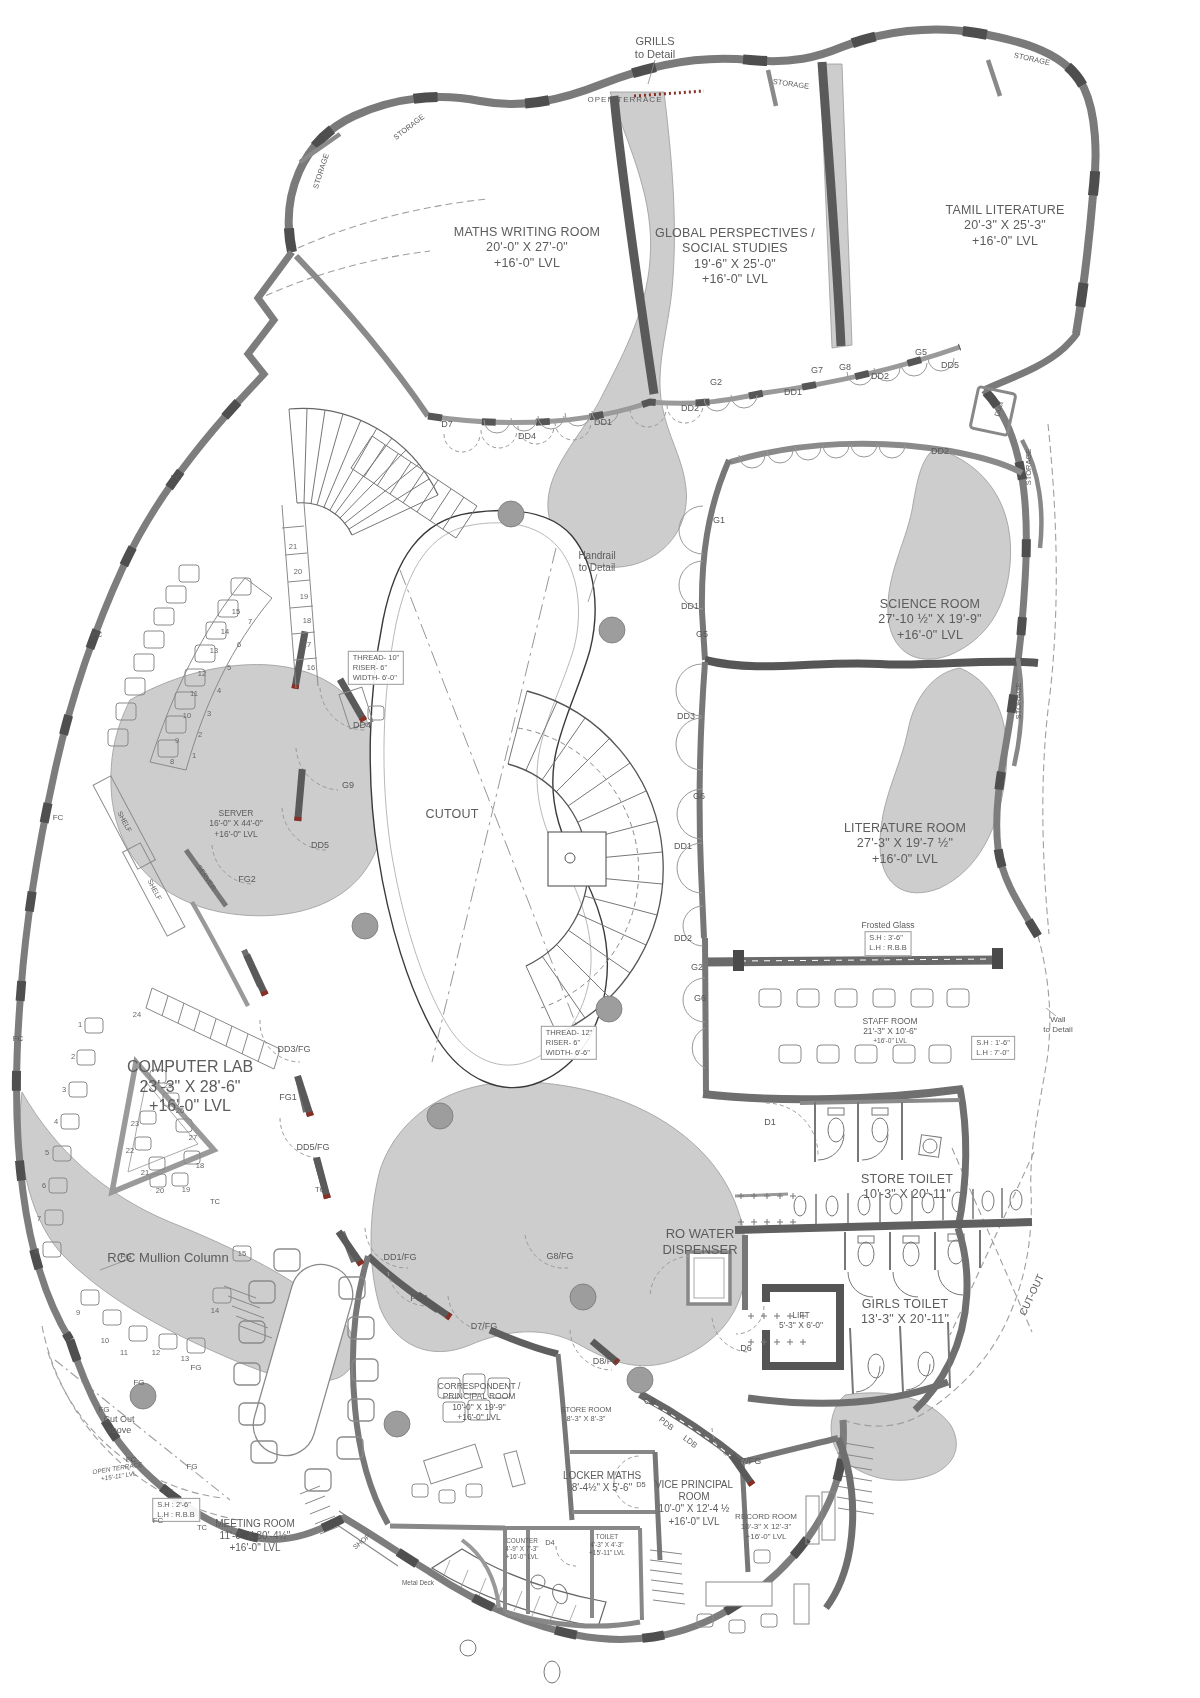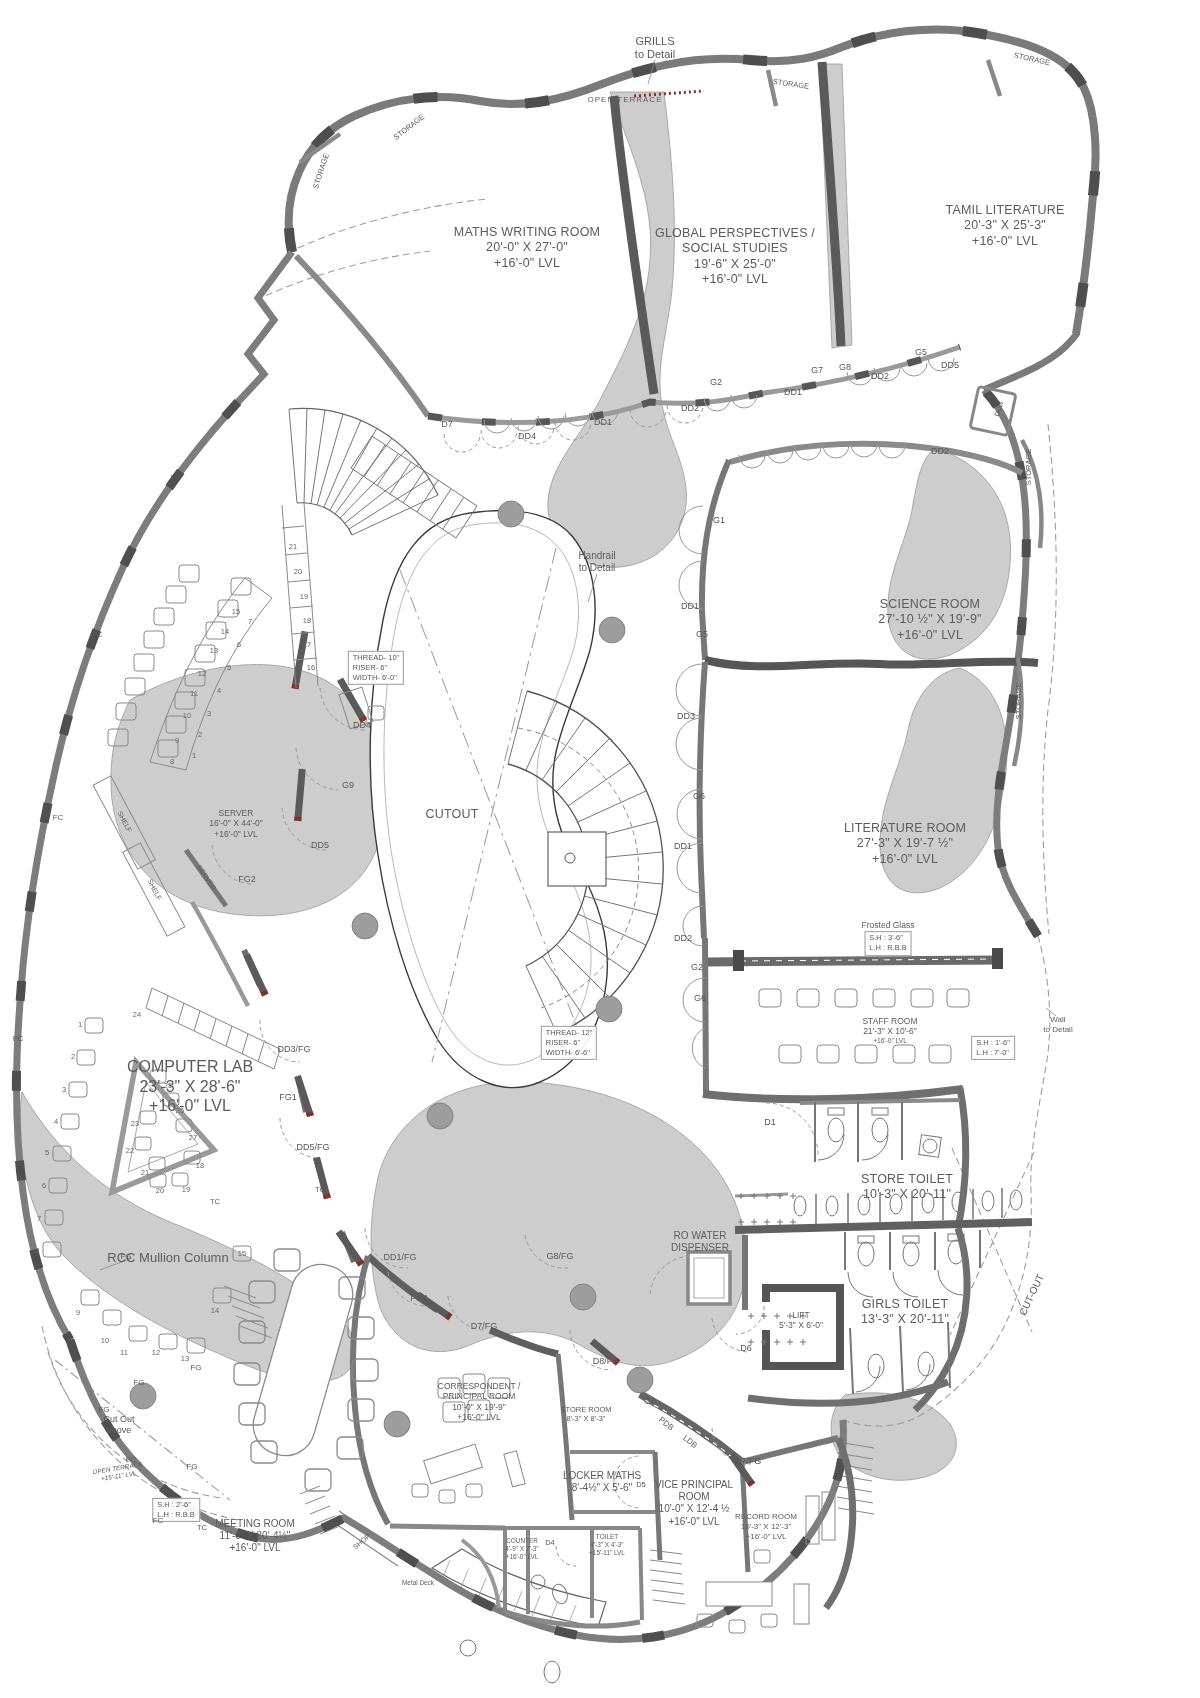--- a/index.html
+++ b/index.html
@@ -498,21 +498,21 @@
   </span>
 </div>
 <div class="lbl box" style="left:993px;top:1048px">
   <span>S.H : 1'-6"</span>
   <span>L.H : 7'-0"</span>
 </div>
 <div class="lbl box" style="left:176px;top:1510px">
   <span>S.H : 2'-6"</span>
   <span>L.H : R.B.B</span>
 </div>
-<div class="lbl" style="left:700px;top:1242px;font-size:10px">
+<div class="lbl" style="left:700px;top:1242px;font-size:13px">
   <span>RO WATER</span>
   <span>DISPENSER</span>
 </div>
 <div class="lbl" style="left:168px;top:1258px;font-size:13px">
   <span>RCC Mullion Column</span>
 </div>
 <div class="lbl" style="left:119px;top:1425px;font-size:9px">
   <span>Cut Out</span>
   <span>above</span>
 </div>

